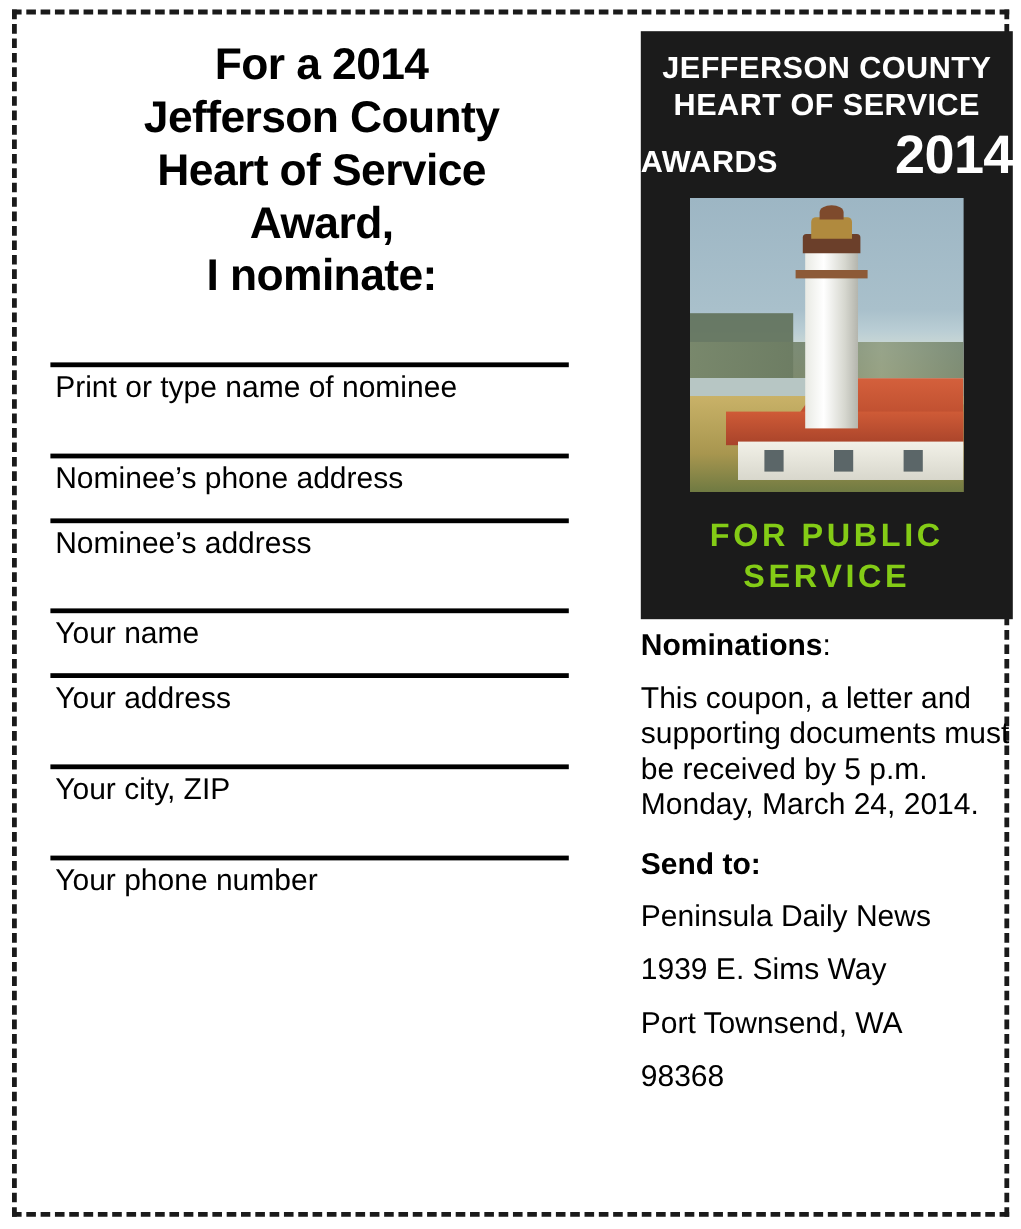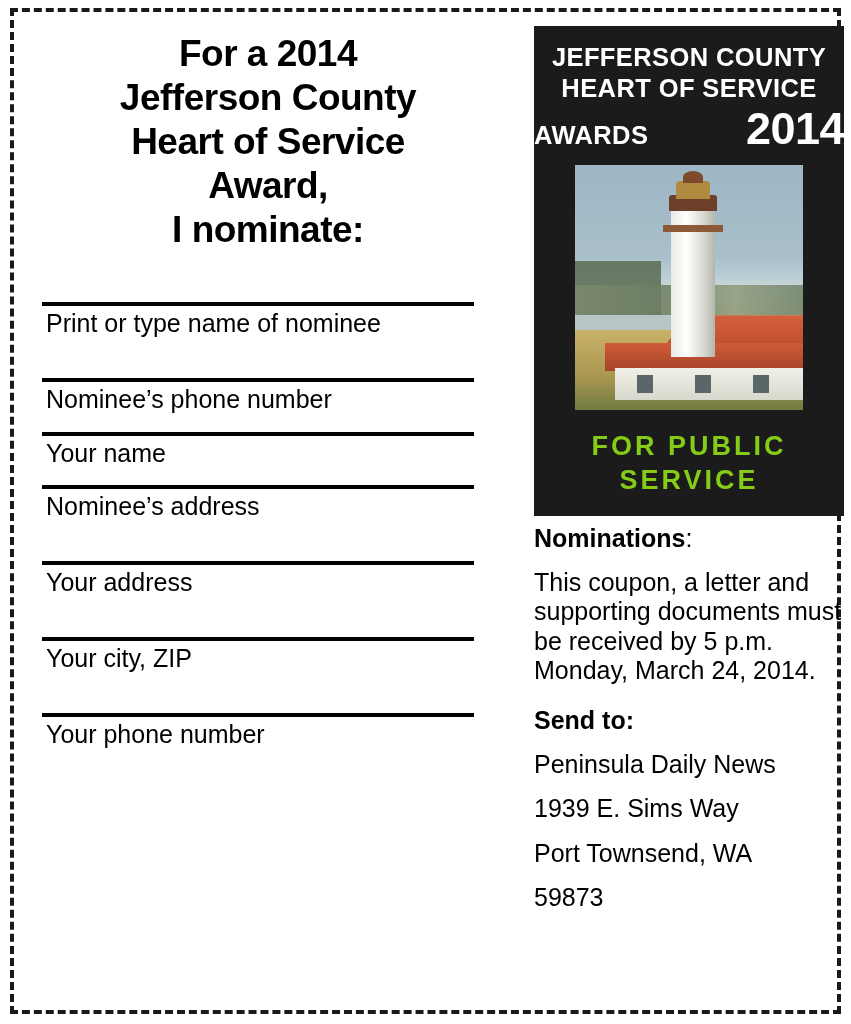--- a/index.html
+++ b/index.html
@@ -232,31 +232,31 @@
 
       <div class="fields">
 
         <div class="field gap-extra">
           <div class="rule"></div>
           <div class="caption">Print or type name of nominee</div>
         </div>
 
         <div class="field gap-small">
           <div class="rule"></div>
-          <div class="caption">Nominee’s phone number</div>
+          <div class="caption">Nominee’s phone address</div>
+        </div>
+
+        <div class="field gap-extra">
+          <div class="rule"></div>
+          <div class="caption">Nominee’s address</div>
         </div>
 
         <div class="field gap-small">
           <div class="rule"></div>
           <div class="caption">Your name</div>
-        </div>
-
-        <div class="field gap-extra">
-          <div class="rule"></div>
-          <div class="caption">Nominee’s address</div>
         </div>
 
         <div class="field gap-extra">
           <div class="rule"></div>
           <div class="caption">Your address</div>
         </div>
 
         <div class="field gap-extra">
           <div class="rule"></div>
           <div class="caption">Your city, ZIP</div>
@@ -308,20 +308,20 @@
         <div class="rc-heading">
           <span>Nominations</span><span class="reg">:</span>
         </div>
         <div class="rc-text">This coupon, a letter and supporting documents must be received by 5 p.m. Monday, March 24, 2014.</div>
 
         <div class="rc-block">
           <div class="rc-heading" style="margin-top:0">Send to:</div>
           <div class="rc-text italic">Peninsula Daily News</div>
           <div class="rc-text">1939 E. Sims Way</div>
           <div class="rc-text">Port Townsend, WA</div>
-          <div class="rc-text">59873</div>
+          <div class="rc-text">98368</div>
         </div>
       </div>
 
     </div>
 
   </div>
 </div>
 
 </body></html>

